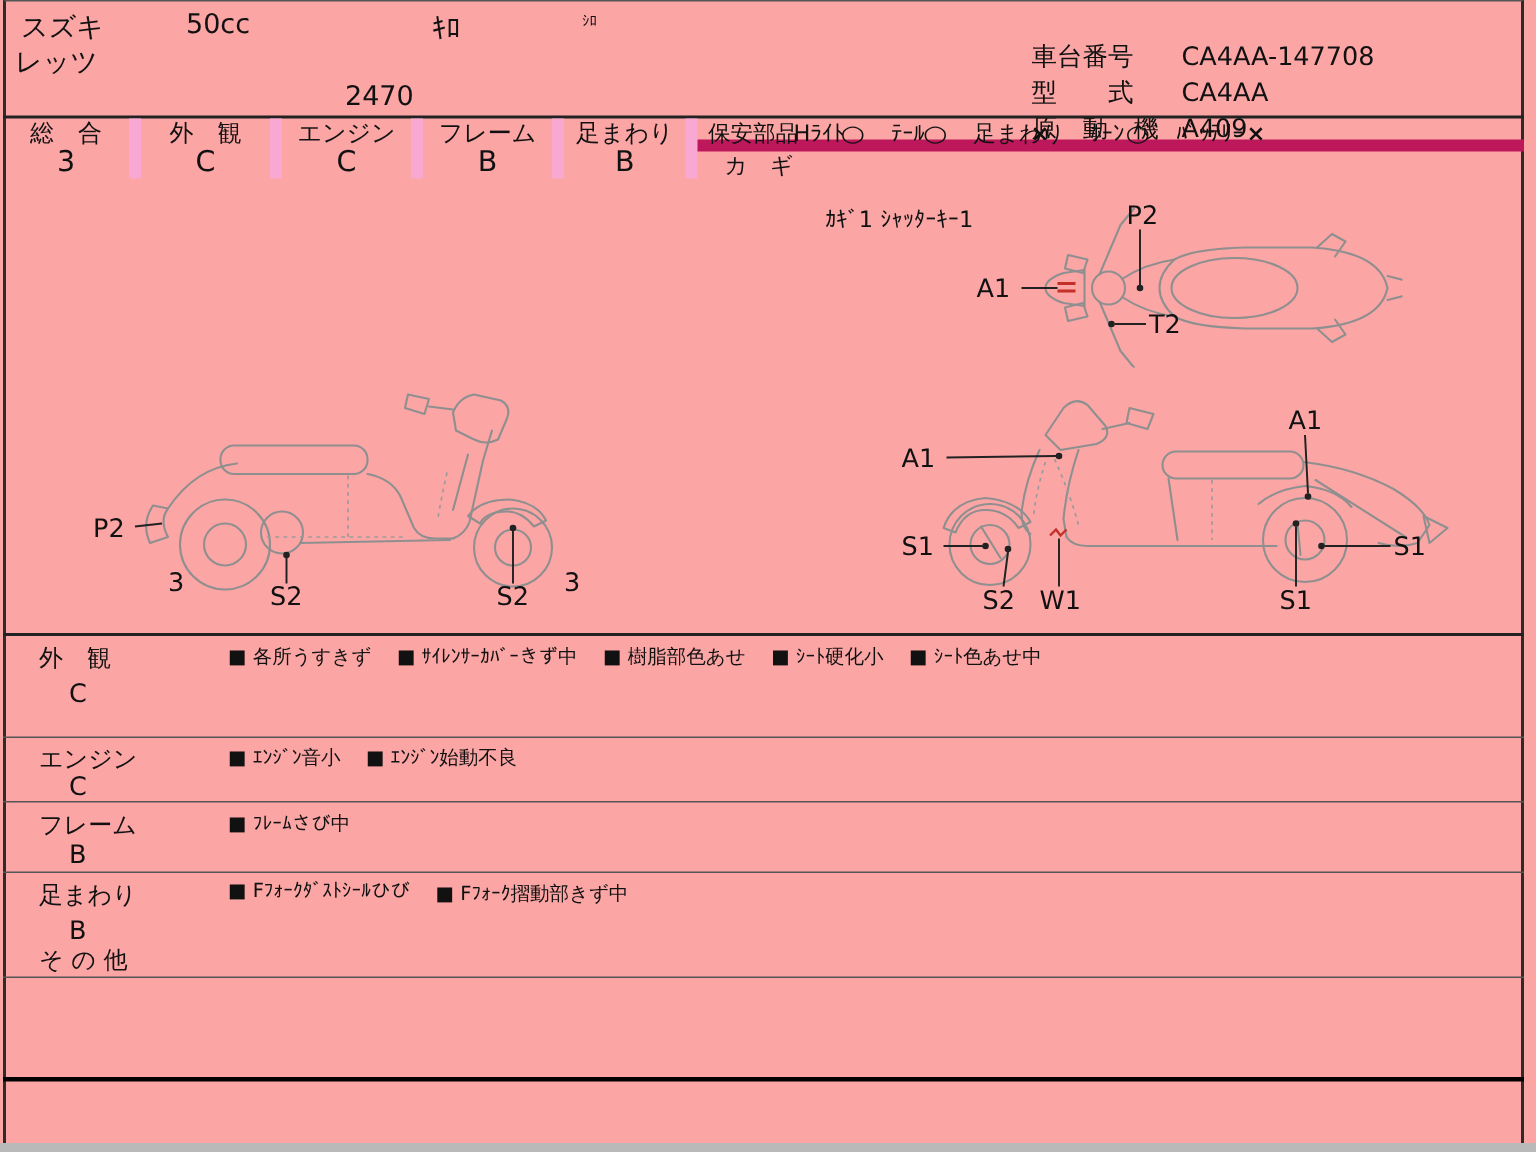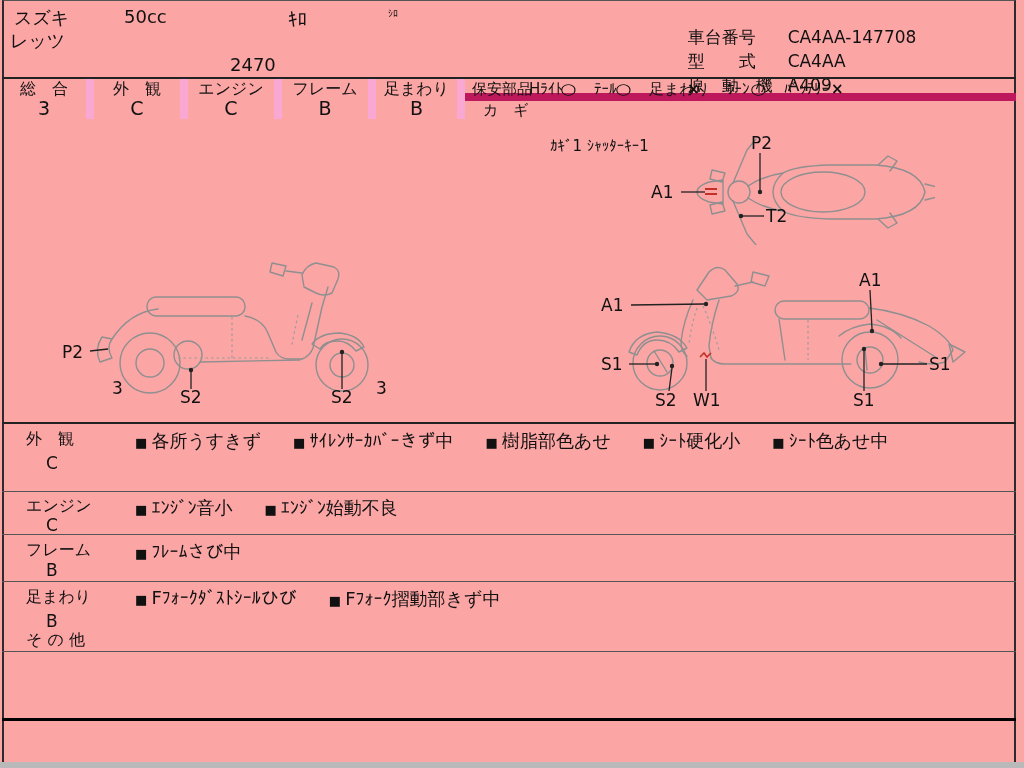--- a/index.html
+++ b/index.html
@@ -41,21 +41,21 @@
   svg text { font-size:17px; fill:#111; }
   .sketch { stroke:#8f8f8f; stroke-width:1.4; fill:none; stroke-linecap:round; stroke-linejoin:round; }
   .leader { stroke:#222; stroke-width:1.3; fill:none; }
   .dot { fill:#222; stroke:none; }
   .redmark { stroke:#c23127; stroke-width:2; fill:none; }
   .dotted { stroke:#9a9a9a; stroke-width:1.1; fill:none; stroke-dasharray:2.5,3; }
 
   
   .remark-label { left:26px; font-size:16px; white-space:pre; }
   .remark-grade { left:46px; font-size:17px; }
-  .remark-items { left:135px; display:flex; gap:32px; font-size:18px; white-space:pre; }
+  .remark-items { left:152px; display:flex; gap:17px; font-size:13px; white-space:pre; }
   .remark-item::before { content:"■ "; font-size:13px; }
 </style>
 </head>
 <body>
 
 <div id="screen">
 
   <div class="abs sheet-border"></div>
 
   <div class="abs hdr-text" style="left:14px; top:6px;">スズキ</div>

